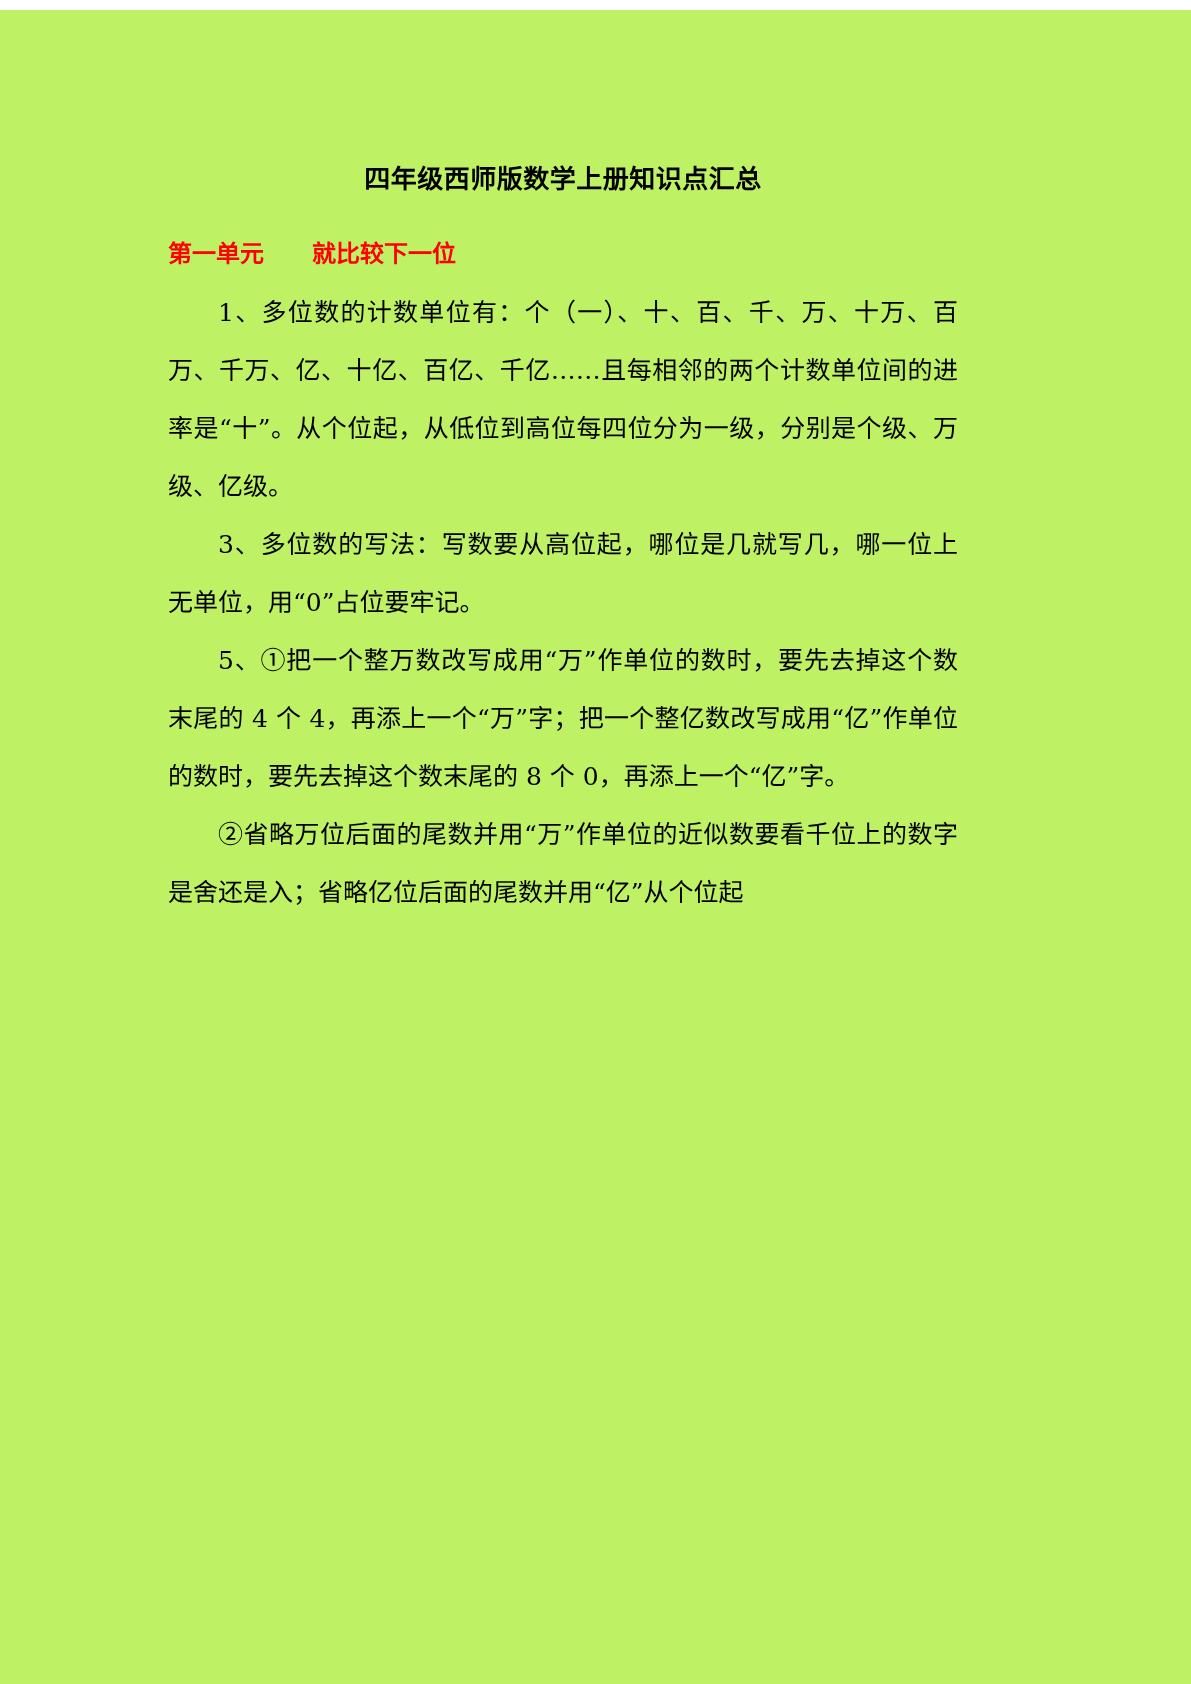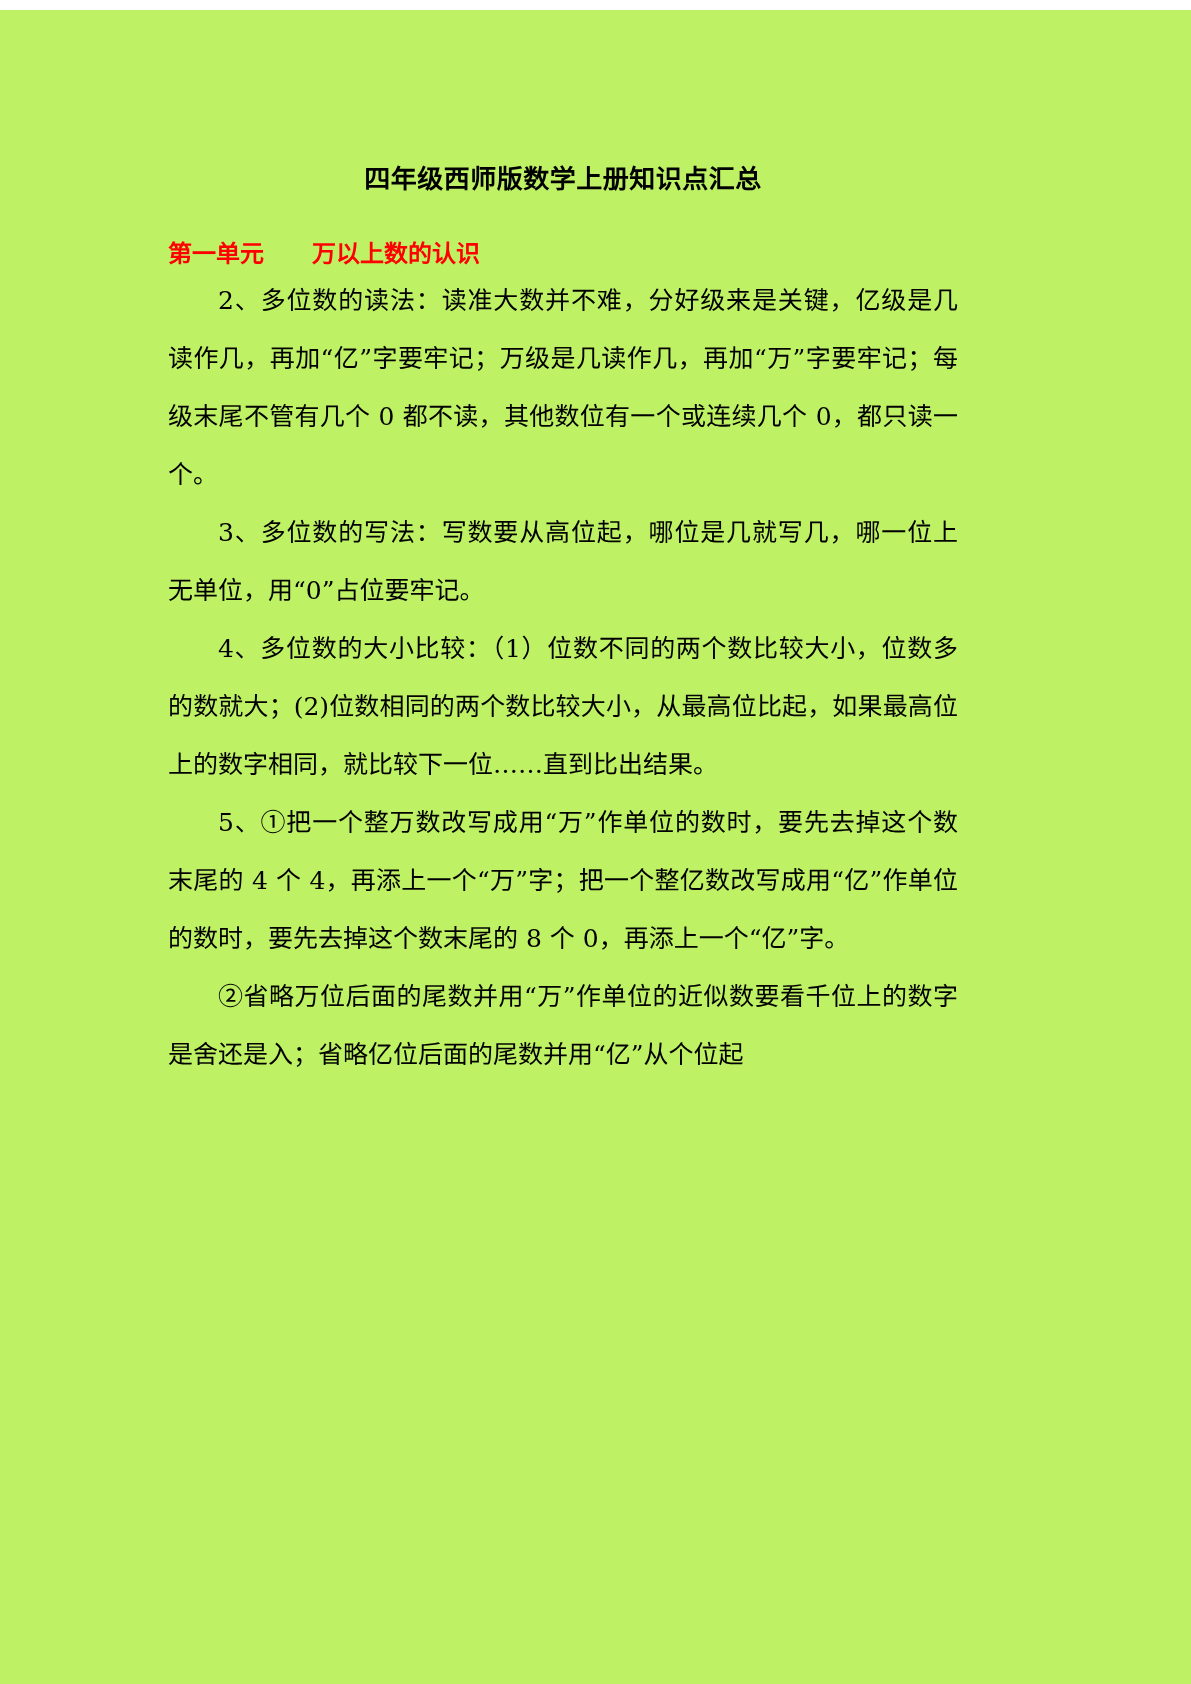--- a/index.html
+++ b/index.html
@@ -76,27 +76,26 @@
   }
 </style>
 </head>
 <body>
 
 <div class="page">
   <div class="content">
 
     <h1 class="doc-title">四年级西师版数学上册知识点汇总</h1>
 
-    <h2 class="unit-heading">第一单元　　万以上数的认识</h2>
+    <h2 class="unit-heading">第一单元　　就比较下一位</h2>
 
+    <p class="body-para first-body">1、多位数的计数单位有：个（一）、十、百、千、万、十万、百万、千万、亿、十亿、百亿、千亿……且每相邻的两个计数单位间的进率是“十”。从个位起，从低位到高位每四位分为一级，分别是个级、万级、亿级。</p>
 
-    <p class="body-para">2、多位数的读法：读准大数并不难，分好级来是关键，亿级是几读作几，再加“亿”字要牢记；万级是几读作几，再加“万”字要牢记；每级末尾不管有几个 0 都不读，其他数位有一个或连续几个 0，都只读一个。</p>
 
     <p class="body-para">3、多位数的写法：写数要从高位起，哪位是几就写几，哪一位上无单位，用“0”占位要牢记。</p>
 
-    <p class="body-para">4、多位数的大小比较：（1）位数不同的两个数比较大小，位数多的数就大；(2)位数相同的两个数比较大小，从最高位比起，如果最高位上的数字相同，就比较下一位……直到比出结果。</p>
 
     <p class="body-para">5、①把一个整万数改写成用“万”作单位的数时，要先去掉这个数末尾的 4 个 4，再添上一个“万”字；把一个整亿数改写成用“亿”作单位的数时，要先去掉这个数末尾的 8 个 0，再添上一个“亿”字。</p>
 
     <p class="body-para">②省略万位后面的尾数并用“万”作单位的近似数要看千位上的数字是舍还是入；省略亿位后面的尾数并用“亿”从个位起</p>
 
   </div>
 </div>
 
 </body></html>

